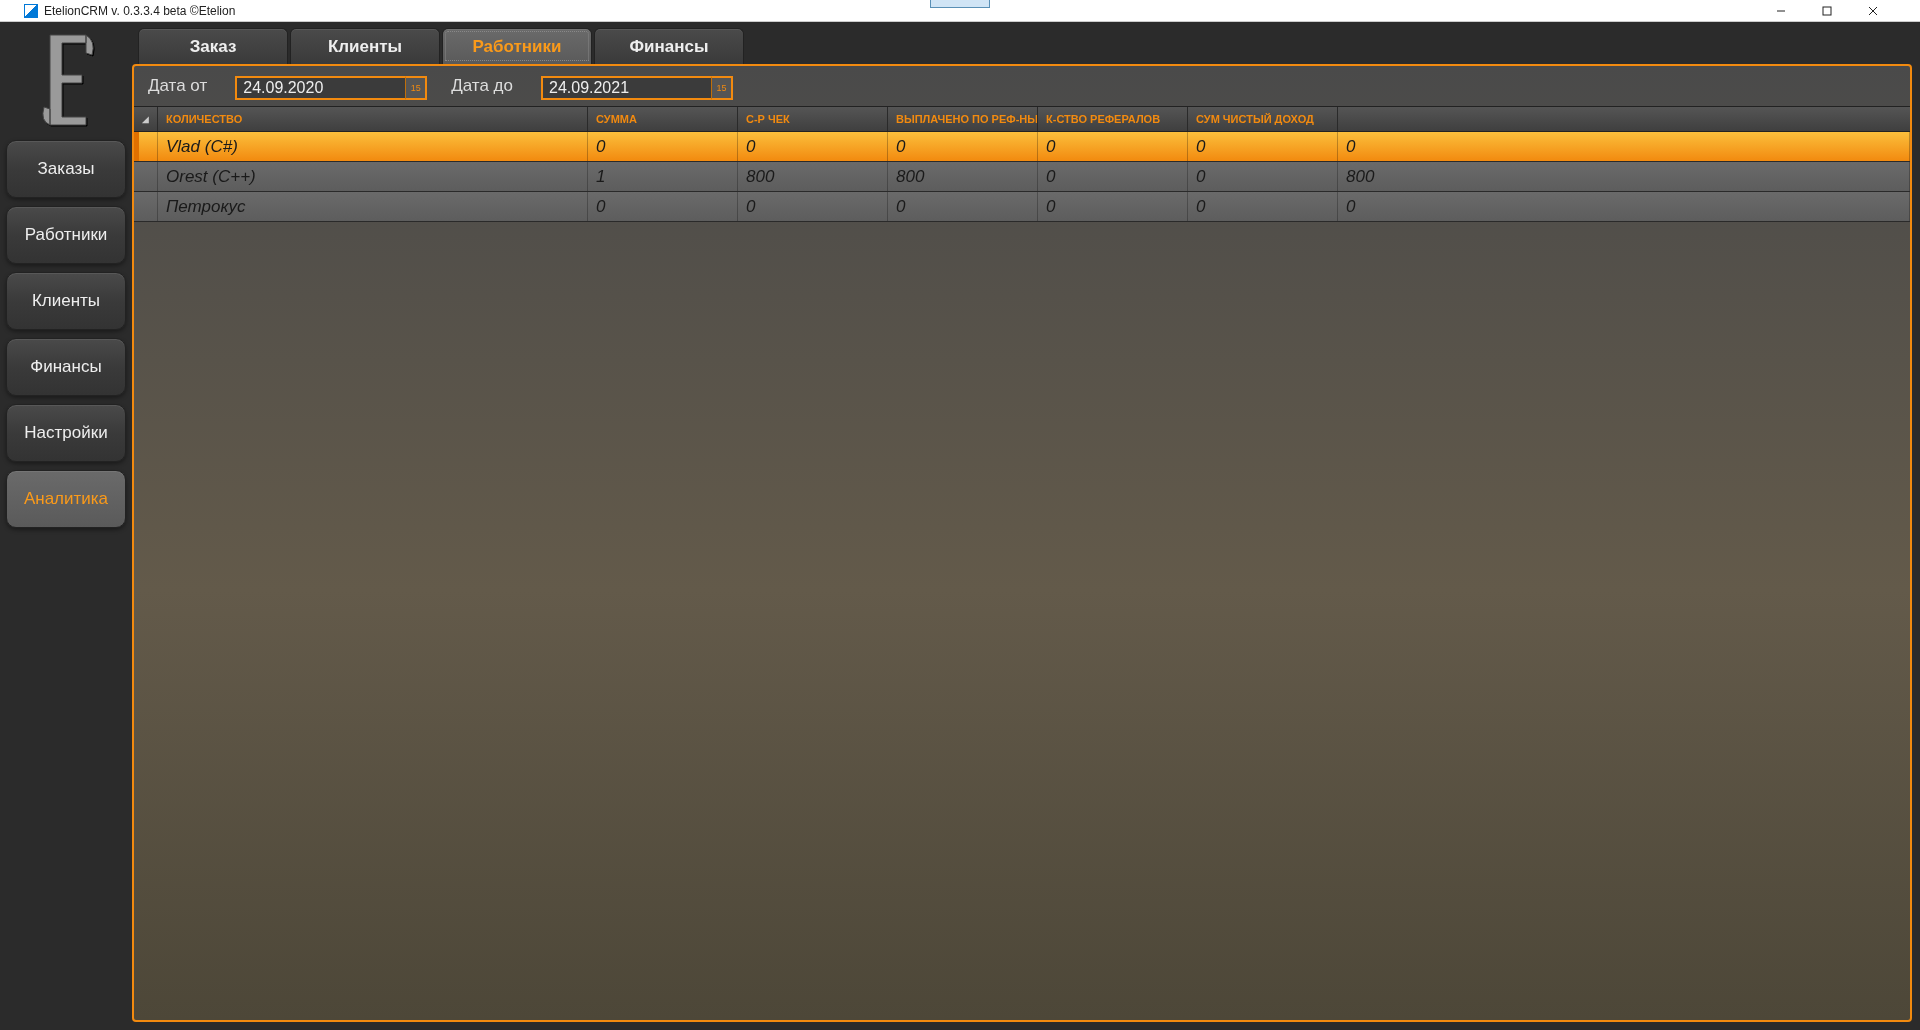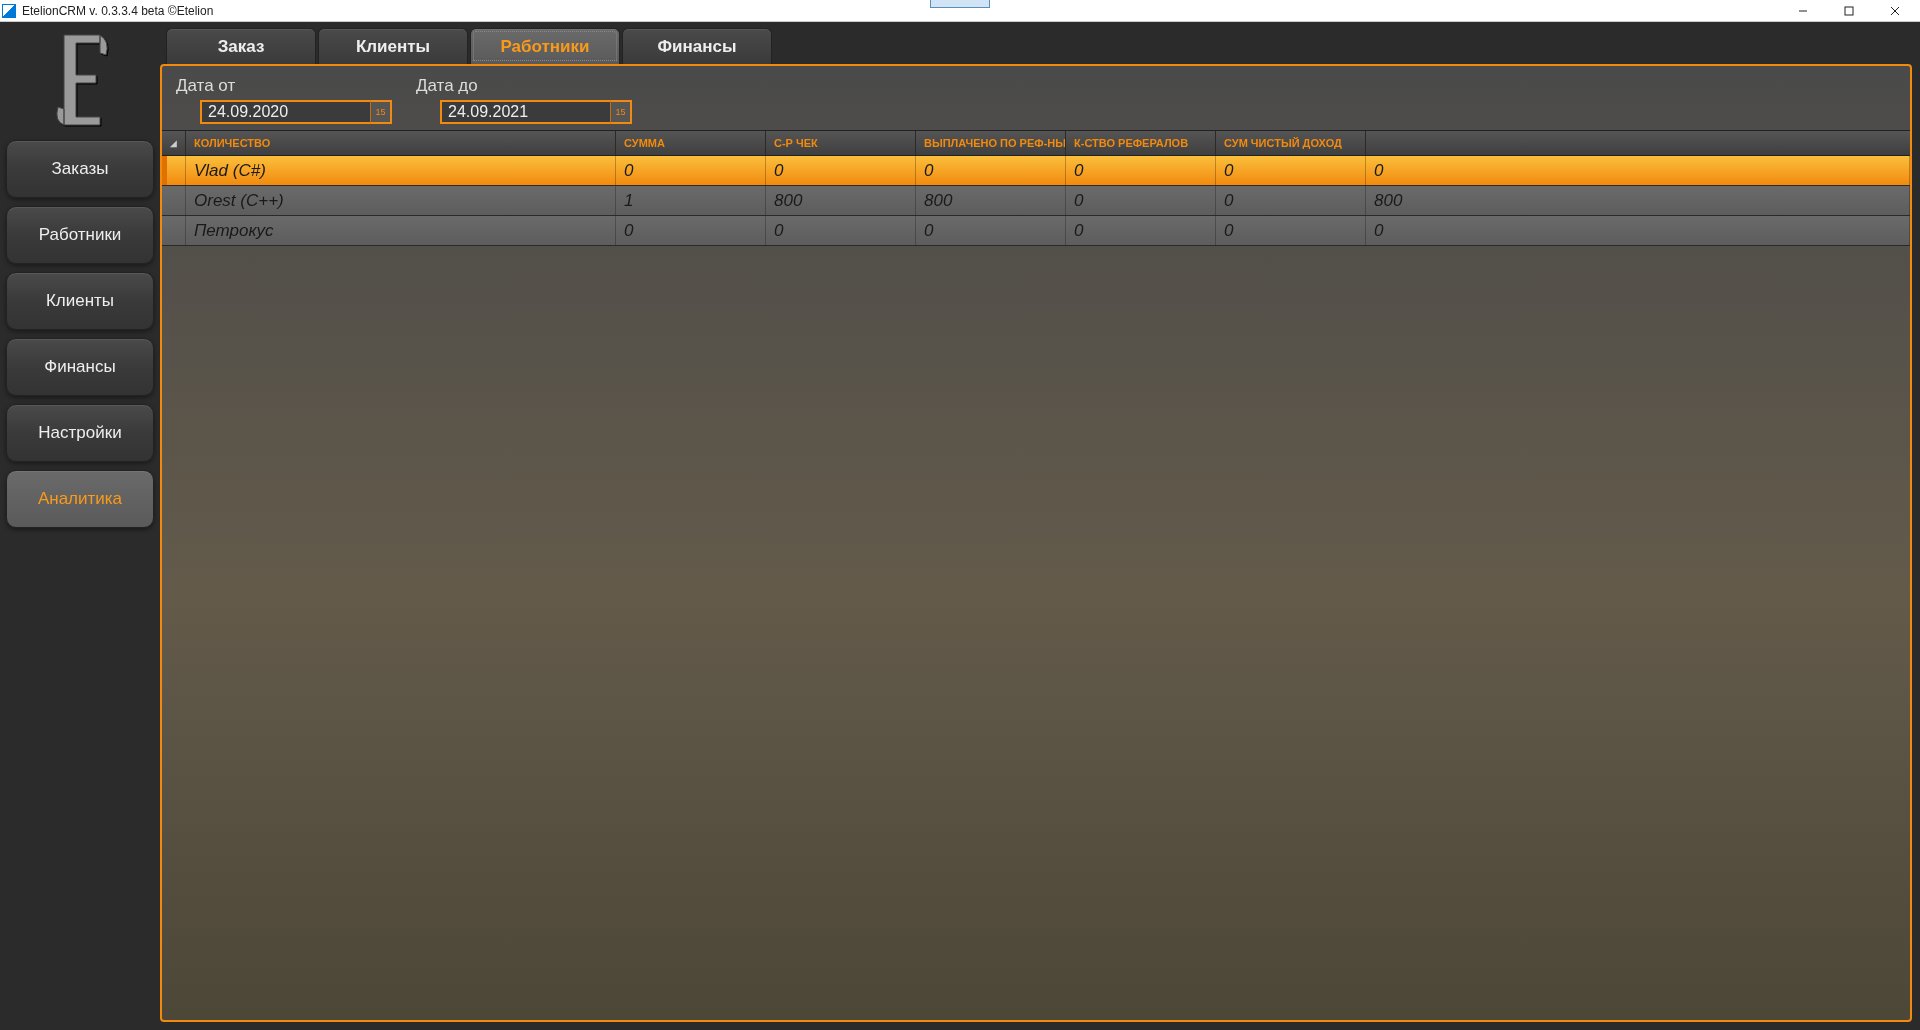--- a/index.html
+++ b/index.html
@@ -5,21 +5,21 @@
   * { box-sizing: border-box; margin: 0; padding: 0; }
   html, body { width: 100%; height: 100%; font-family: "Segoe UI", Arial, sans-serif; overflow: hidden; }
   body { background: #2b2b2b; }
 
   
   .titlebar {
     height: 22px;
     background: #fff;
     display: flex;
     align-items: center;
-    padding: 0 2px;
+    padding: 0 24px;
     font-size: 12px;
     color: #222;
     position: relative;
     border-bottom: 1px solid #ccc;
   }
   .titlebar .app-icon {
     width: 14px; height: 14px;
     margin-right: 6px;
     display: inline-block;
     border: 1px solid #0078d7;
@@ -50,21 +50,21 @@
 
   
   .app {
     display: flex;
     height: calc(100% - 22px);
     background: #2b2b2b;
   }
 
   
   .sidebar {
-    width: 160px;
+    width: 132px;
     background: #2b2b2b;
     display: flex;
     flex-direction: column;
     align-items: stretch;
     padding-top: 4px;
   }
   .logo {
     height: 110px;
     display: flex;
     align-items: center;
@@ -134,21 +134,21 @@
     display: flex;
     flex-direction: column;
     overflow: hidden;
   }
 
   .filter-row {
     display: flex;
     gap: 24px;
     padding: 10px 14px 6px 14px;
   }
-  .filter-group { display: flex; flex-direction: column; gap: 4px; }
+  .filter-group { display: flex; flex-direction: row; gap: 4px; }
   .filter-label { color: #ddd; font-size: 17px; }
   .date-wrap { display: flex; align-items: stretch; padding-left: 24px; }
   .date-input {
     width: 170px;
     height: 24px;
     border: 2px solid #f28a0f;
     background: #3b3b3b;
     color: #eee;
     font-size: 16px;
     padding: 0 6px;

